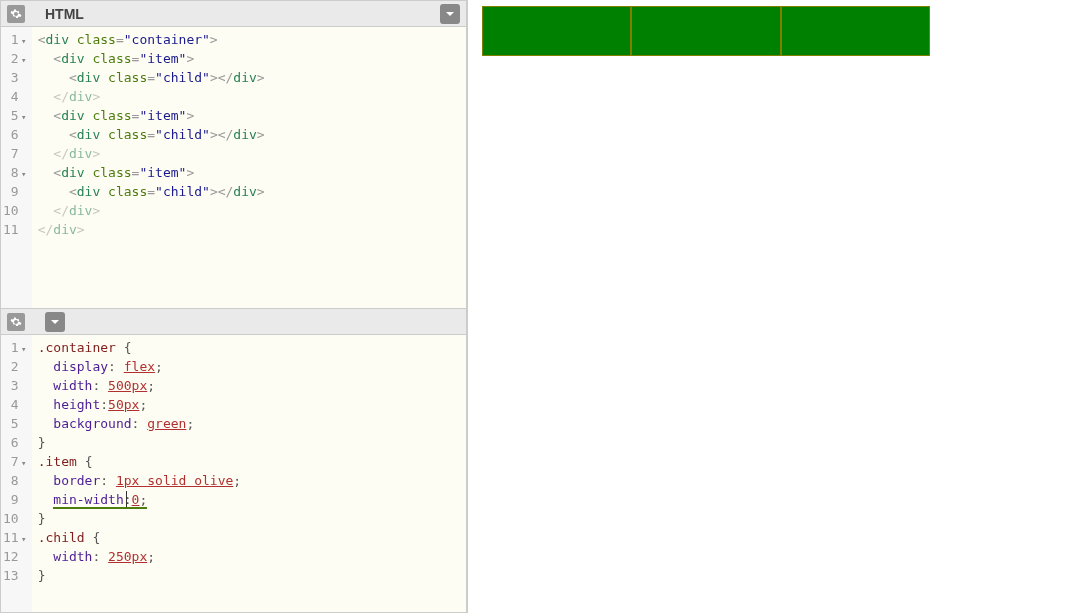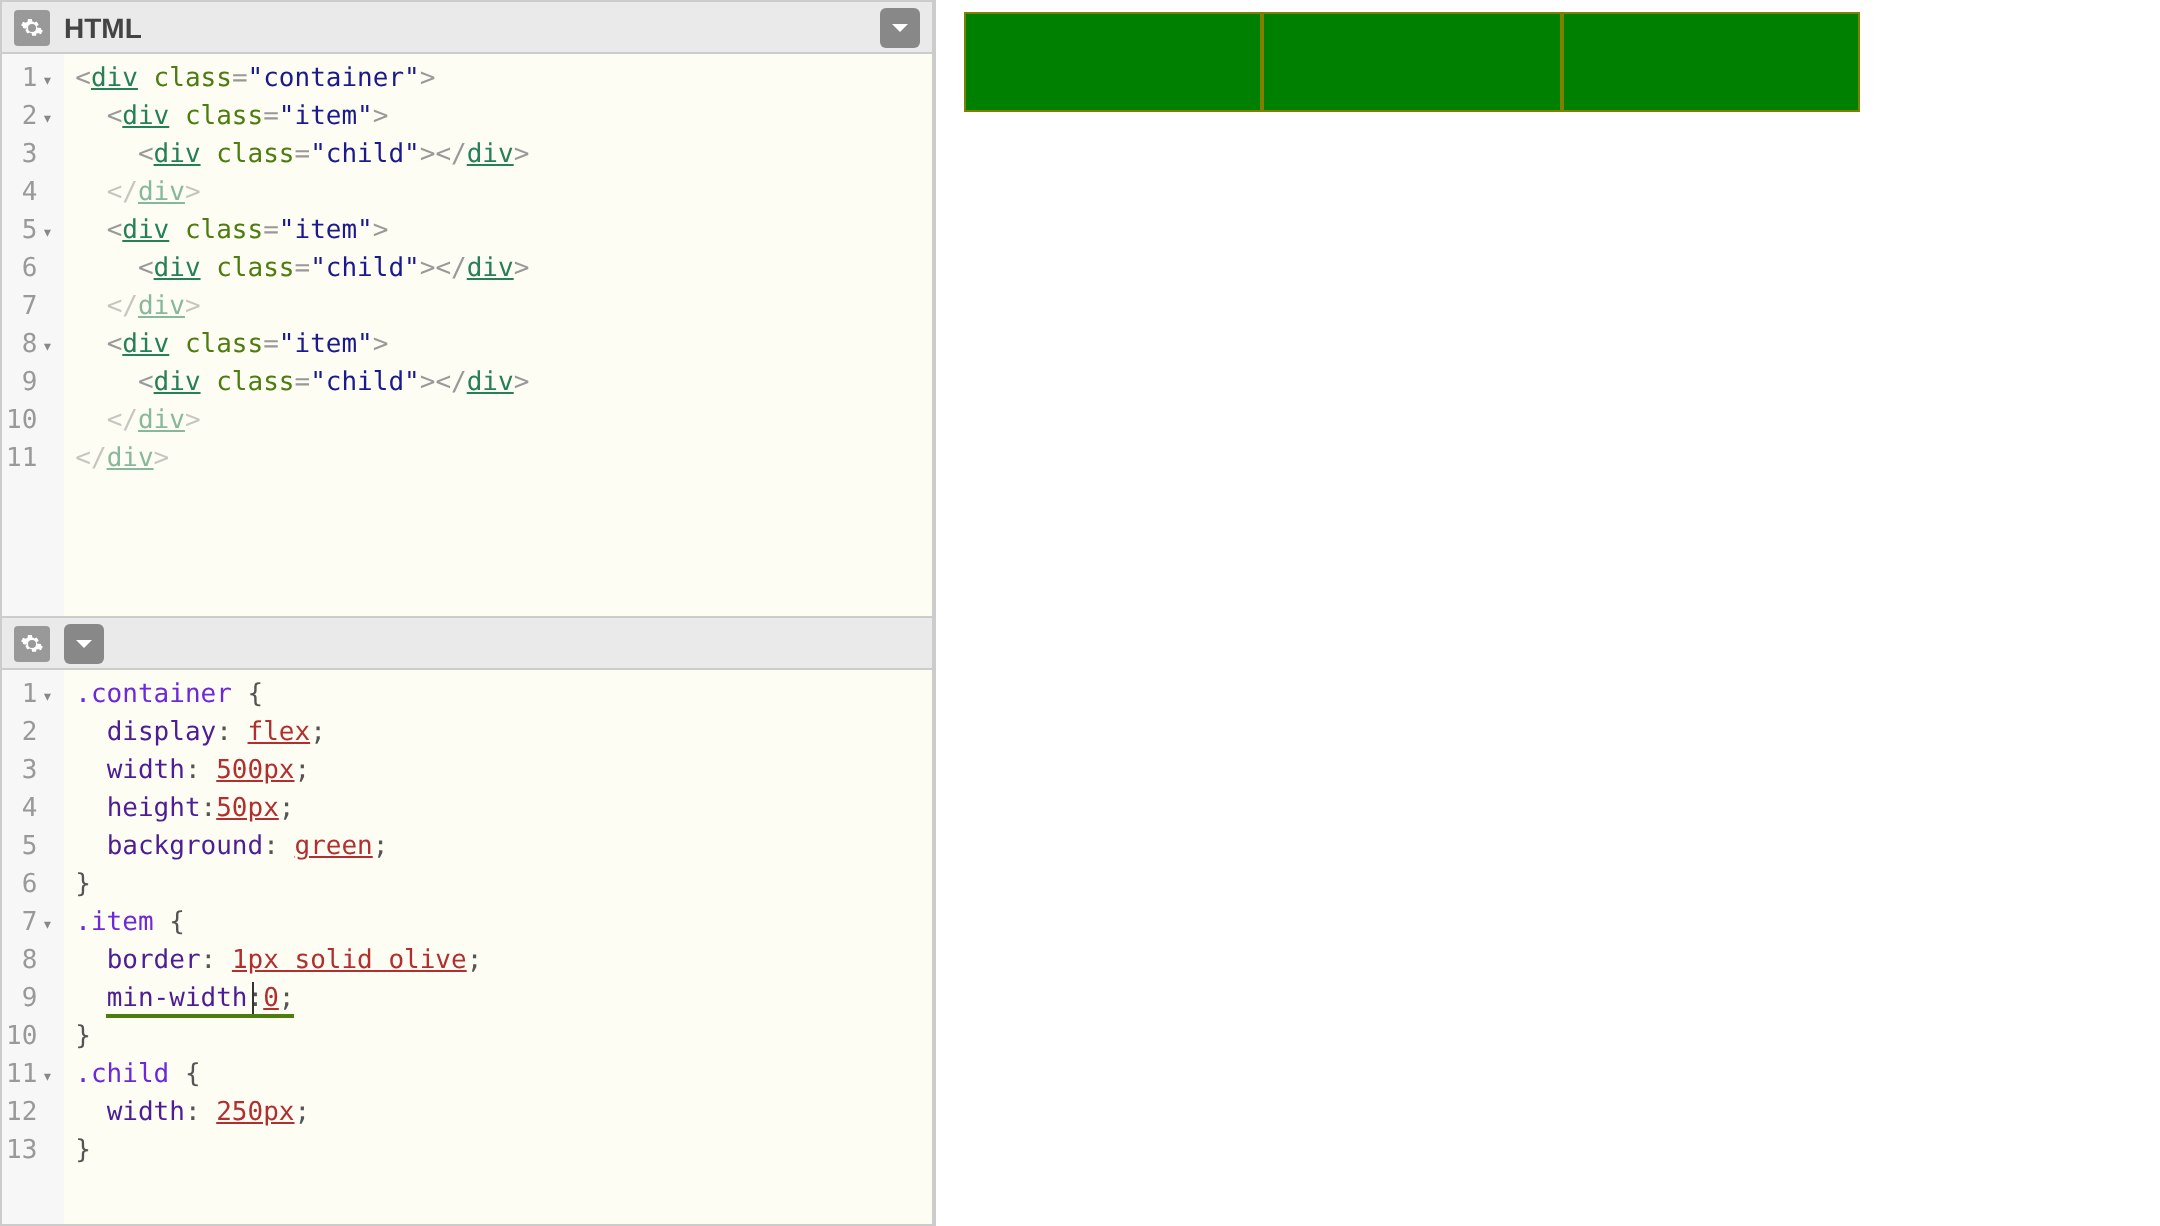--- a/index.html
+++ b/index.html
@@ -31,21 +31,21 @@
       margin-bottom: 0;
     }
     .panel.html-panel { height: 309px; }
     .panel.css-panel { flex: 1; border-top: none; }
     .panel-header {
       background: #eaeaea;
       border-bottom: 1px solid #ccc;
       padding: 3px 6px;
       display: flex;
       align-items: center;
-      gap: 7px;
+      gap: 20px;
       height: 26px;
     }
     .gear-btn {
       width: 18px;
       height: 18px;
       background: #999;
       border-radius: 2px;
       display: flex;
       align-items: center;
       justify-content: center;
@@ -94,25 +94,25 @@
       width: 8px;
       text-align: center;
       margin-left: 1px;
     }
     .code-lines {
       flex: 1;
       padding: 3px 0 0 6px;
       white-space: pre;
     }
     .code-line { height: 19px; position: relative; }
-    .tag { color: #268055; text-decoration: underline; }
+    .tag { color: #268055; }
     .attr-name { color: #4d7c0f; }
     .attr-val { color: #1a1a8c; }
     .brkt { color: #999; }
-    .selector { color: #6d28d9; margin-top: 16px; }
+    .selector { color: #7f1d1d; margin-top: 16px; }
     .prop { color: #4c1d95; }
     .val { color: #b1302f; text-decoration: underline; }
     .punct { color: #555; }
     .close-fade { opacity: 0.55; }
     .underline-red {
       border-bottom: 2px solid #4d7c0f;
       padding-bottom: 0px;
     }
     .cursor-line:after {
       content: "";

